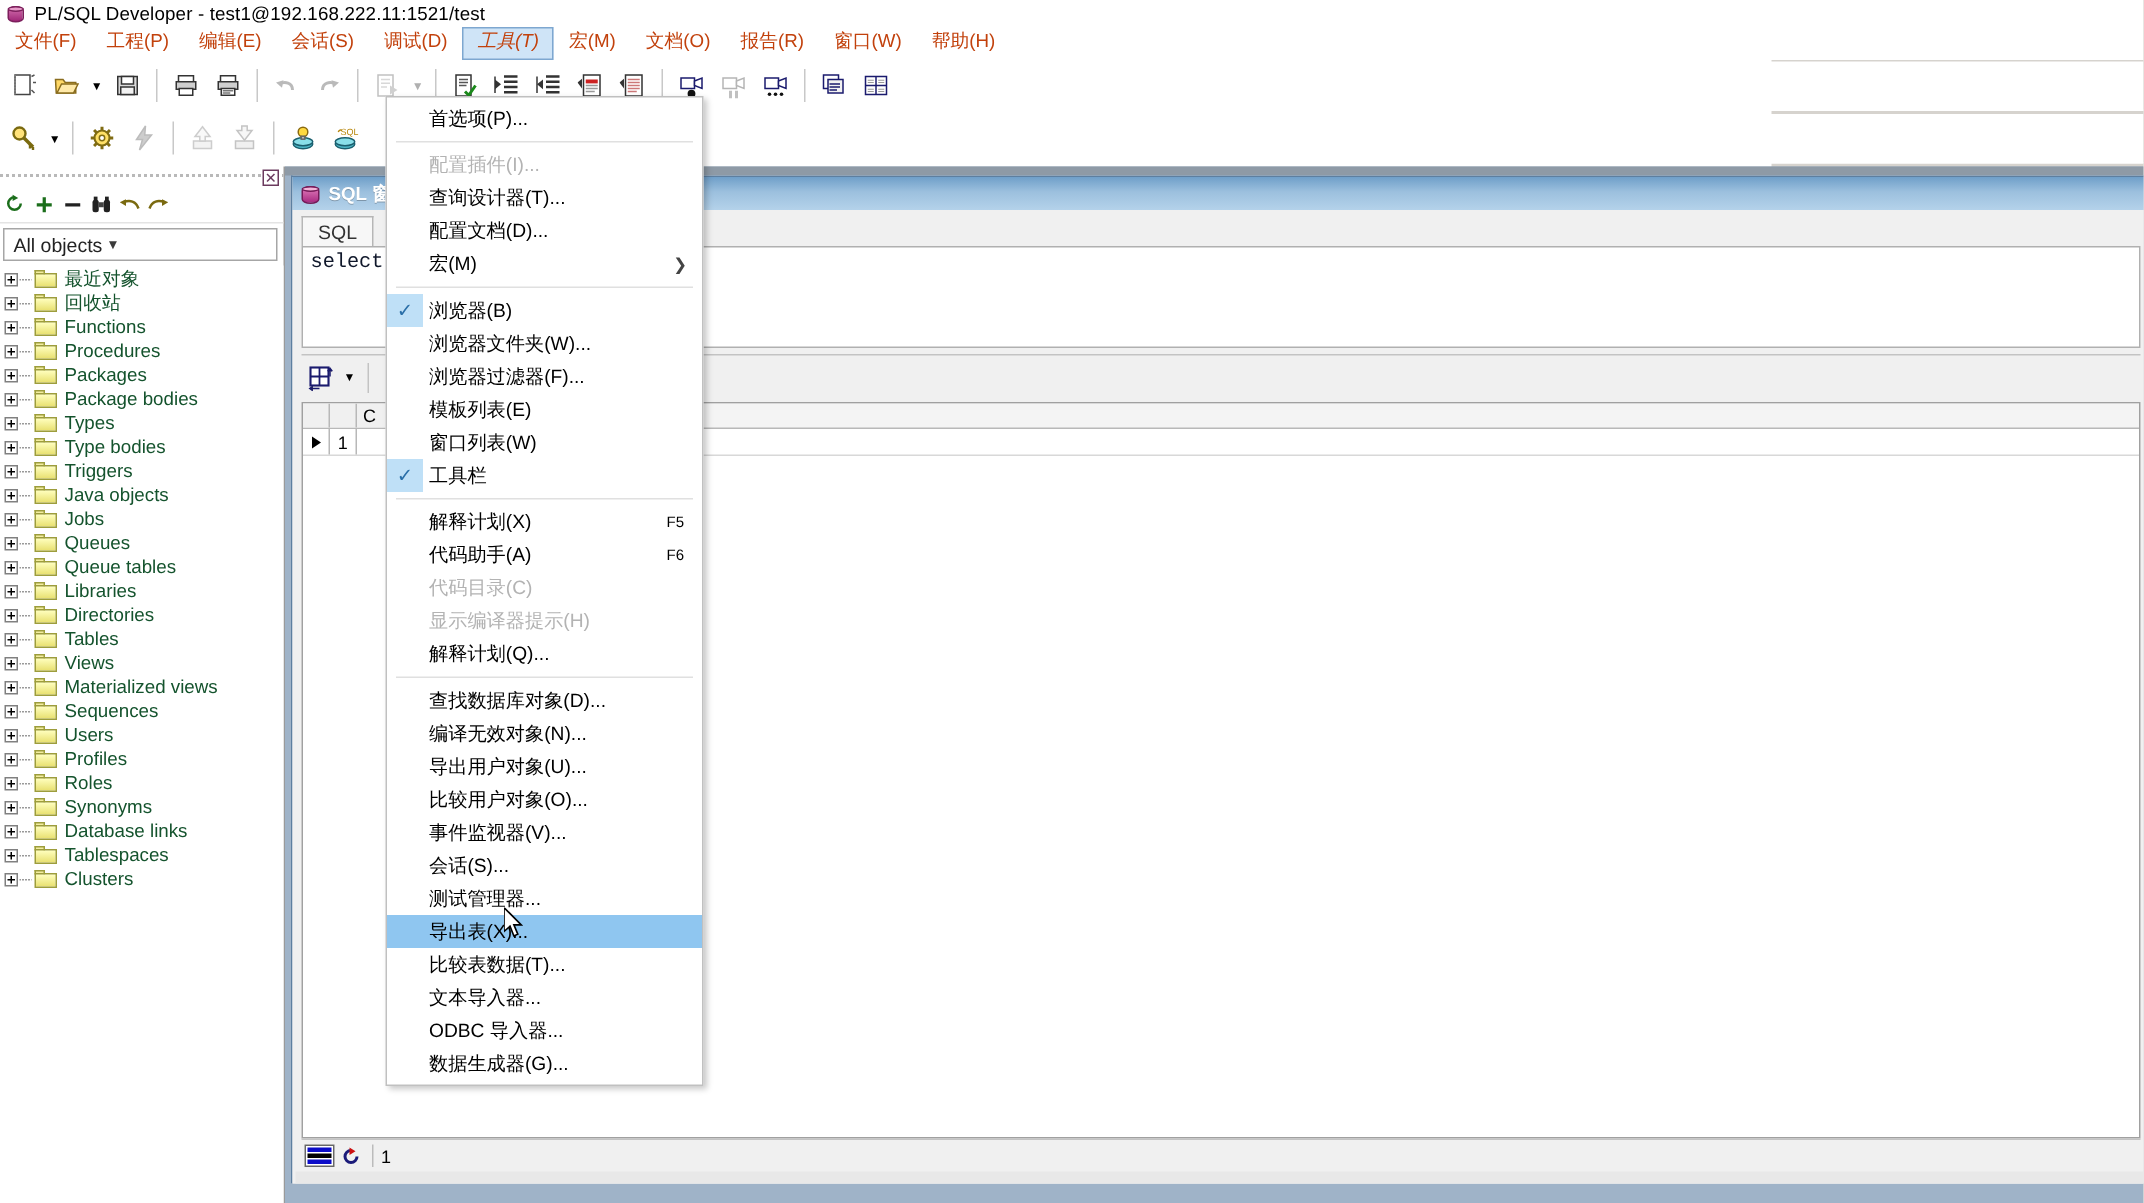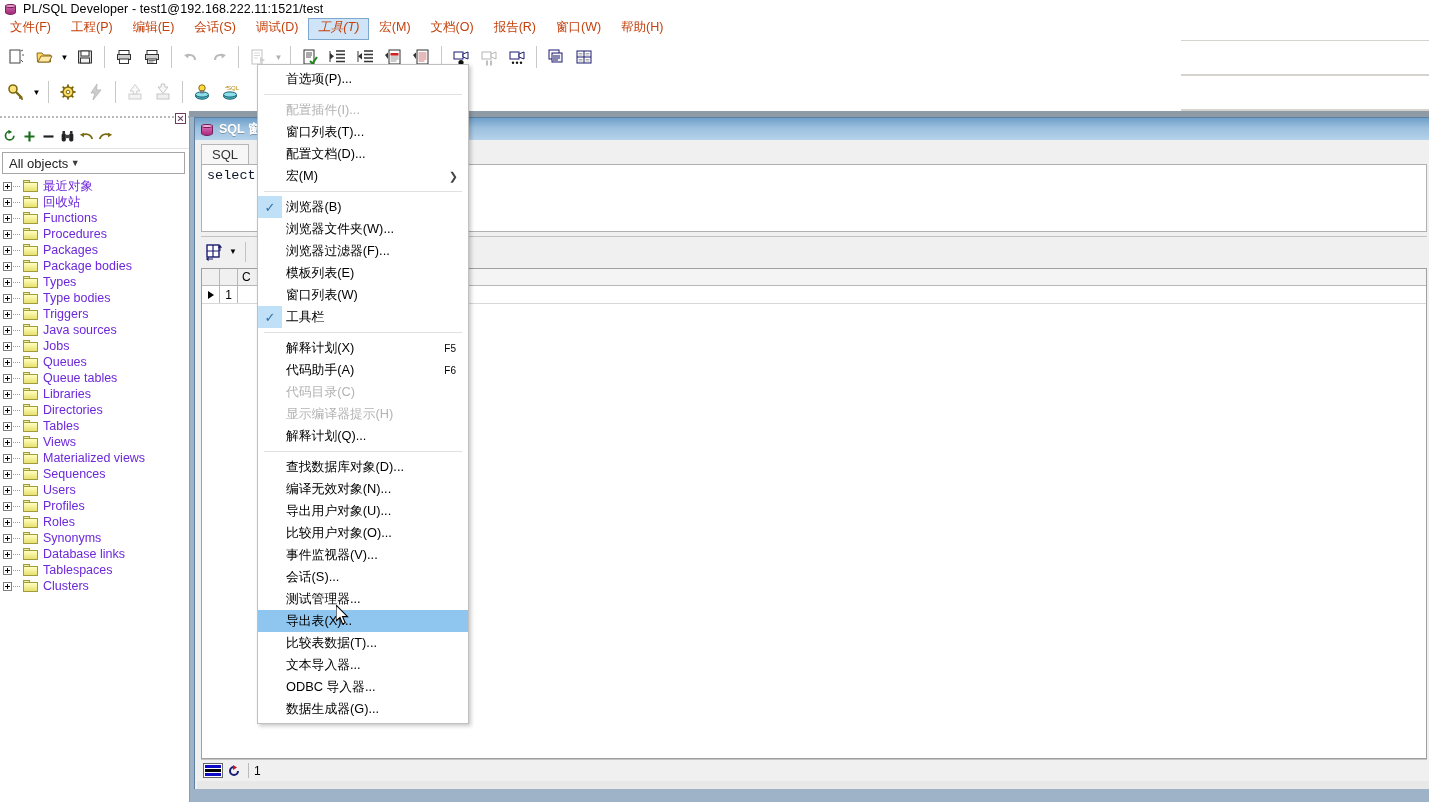--- a/index.html
+++ b/index.html
@@ -148,21 +148,21 @@
     flex: 1;
     overflow: hidden;
     padding-top: 1px;
     background: #ffffff;
   }
   .tree-row {
     height: 16px;
     display: flex; align-items: center;
     padding-left: 3px;
     font-size: 12.5px;
-    color: #6d28d9;
+    color: #14532d;
     white-space: nowrap;
   }
   .tree-plus {
     width: 9px; height: 9px; flex:none;
     border: 1px solid #808080; background: #fff;
     position: relative; margin-right: 1px;
   }
   .tree-plus:before {
     content:''; position:absolute; left:1px; top:3px; width:5px; height:1px; background:#000;
   }
@@ -807,21 +807,21 @@
           </span>
           <span>Triggers</span>
         </div>
         <div class="tree-row">
           <span class="tree-plus"></span>
           <span class="tree-dots"></span>
           <span class="folder">
             <span class="ft"></span>
             <span class="fb"></span>
           </span>
-          <span>Java sources</span>
+          <span>Java objects</span>
         </div>
         <div class="tree-row">
           <span class="tree-plus"></span>
           <span class="tree-dots"></span>
           <span class="folder">
             <span class="ft"></span>
             <span class="fb"></span>
           </span>
           <span>Jobs</span>
         </div>
@@ -1103,21 +1103,21 @@
 
   <div class="dropdown" id="tools-menu">
       <div class="dd-item">
         <span>首选项(P)...</span>
       </div>
       <div class="dd-sepline"></div>
       <div class="dd-item disabled">
         <span>配置插件(I)...</span>
       </div>
       <div class="dd-item">
-        <span>窗口列表(T)...</span>
+        <span>查询设计器(T)...</span>
       </div>
       <div class="dd-item">
         <span>配置文档(D)...</span>
       </div>
       <div class="dd-item">
         <span>宏(M)</span>
         <span class="dd-sub">❯</span>
       </div>
       <div class="dd-sepline"></div>
       <div class="dd-item">

